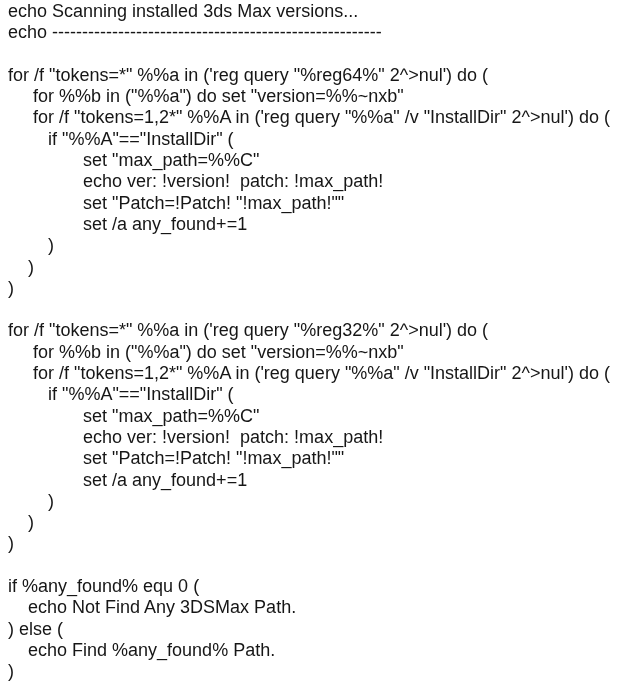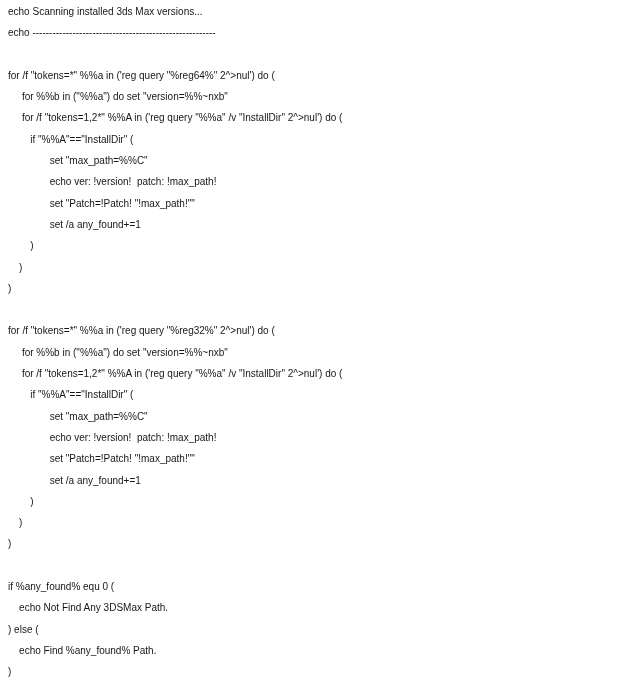--- a/index.html
+++ b/index.html
@@ -7,21 +7,21 @@
     padding: 0;
   }
   body {
     width: 625px;
     height: 683px;
     background: #ffffff;
     overflow: hidden;
   }
   .code-block {
     font-family: "Liberation Sans", "DejaVu Sans", sans-serif;
-    font-size: 10px;
+    font-size: 18px;
     line-height: 21.3px;
     color: #161616;
     white-space: pre;
     padding: 1px 0 0 8px;
     box-sizing: border-box;
   }
   .code-line {
     height: 21.3px;
     white-space: pre;
   }

